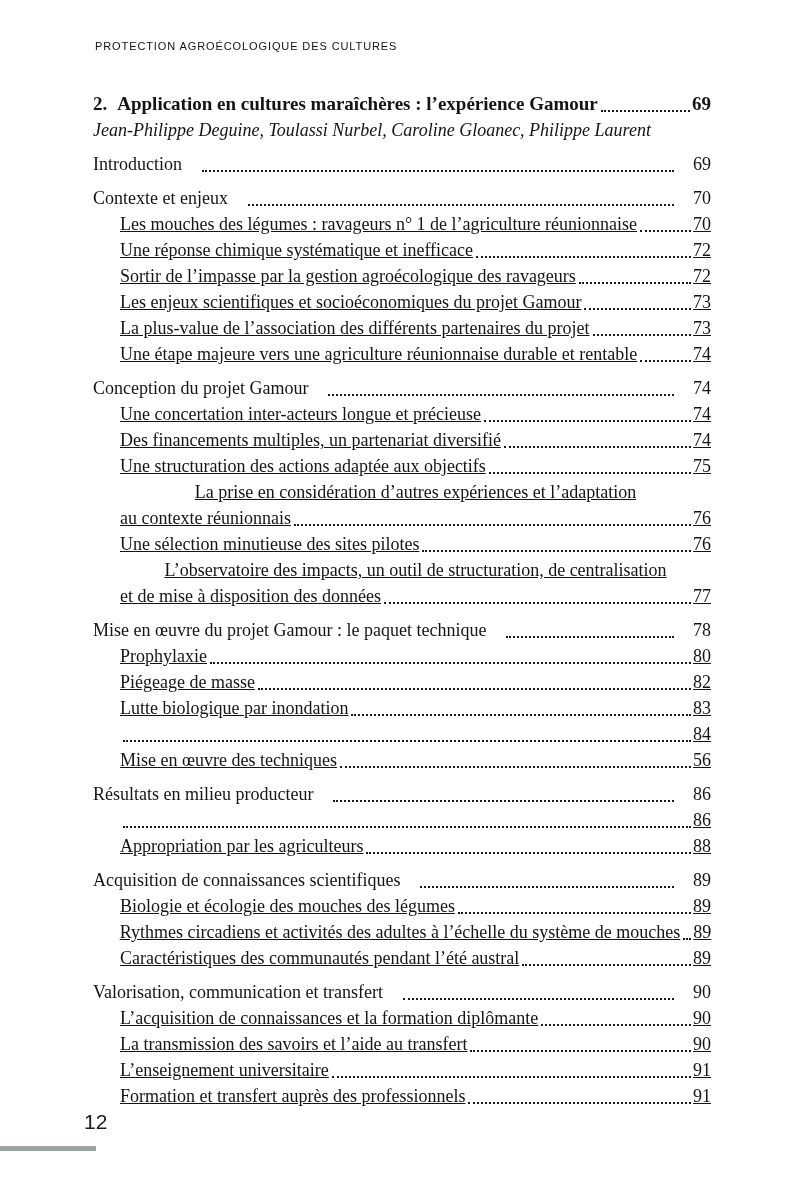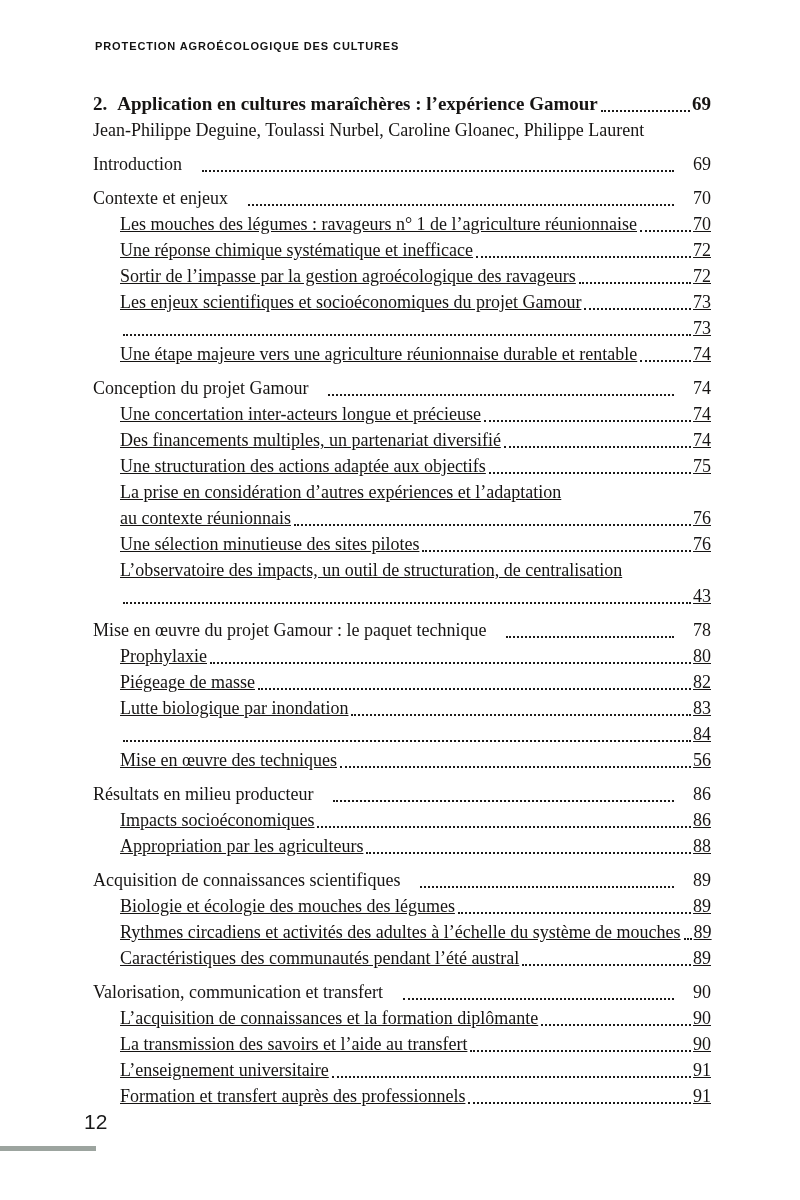--- a/index.html
+++ b/index.html
@@ -9,48 +9,49 @@
     width:800px; height:1200px;
     margin:0 auto;
     background:#ffffff;
     color:#161413;
     font-family:"Liberation Serif", serif;
     overflow:hidden;
   }
   .running-header {
     position:absolute; top:40px; left:95px;
     font-family:"Liberation Sans", sans-serif;
-    font-size:11px; font-weight:bold;
+    font-size:11px; font-weight:normal;
     letter-spacing:0.9px;
     color:#121212;
   }
   .toc {
     position:absolute; top:90px; left:93px;
     width:618px;
   }
   .row {
     display:flex; align-items:flex-end;
     font-size:18px; line-height:26px;
     white-space:nowrap;
+    justify-content:center;
   }
   .row.lvl1 { padding-left:27px;text-decoration:underline; }
   .row.gap { margin-top:8px;gap:17px; }
   .row .label { flex:0 0 auto; }
   .row .dots {
     flex:1 1 auto; min-width:8px;
     border-bottom:2px dotted #1c1a19;
     margin:0 2px 5px 3px;
   }
   .row .pg { flex:0 0 auto; }
   .chapter-row {
     font-weight:bold; font-size:19px; line-height:27px;
   }
   .chapter-row .chapnum { margin-right:10px; }
   .authors {
-    font-size:18px; line-height:26px;
+    font-style:italic; font-size:18px; line-height:26px;
     margin-bottom:8px;
     white-space:nowrap;
   }
   .footer-pagenum {
     position:absolute; top:1110px; left:84px;
     font-family:"Liberation Sans", sans-serif;
     font-size:21px; color:#1a1a1a;
   }
   .footer-bar {
     position:absolute; top:1146px; left:0;
@@ -100,20 +101,21 @@
           <span class="label">Sortir de l’impasse par la gestion agroécologique des ravageurs</span>
           <span class="dots"></span>
           <span class="pg">72</span>
         </div>
         <div class="row lvl1">
           <span class="label">Les enjeux scientifiques et socioéconomiques du projet Gamour</span>
           <span class="dots"></span>
           <span class="pg">73</span>
         </div>
         <div class="row lvl1">
+          <span class="label">La plus-value de l’association des différents partenaires du projet</span>
           <span class="dots"></span>
           <span class="pg">73</span>
         </div>
         <div class="row lvl1">
           <span class="label">Une étape majeure vers une agriculture réunionnaise durable et rentable</span>
           <span class="dots"></span>
           <span class="pg">74</span>
         </div>
         <div class="row lvl0 gap">
           <span class="label">Conception du projet Gamour</span>
@@ -145,22 +147,23 @@
         </div>
         <div class="row lvl1">
           <span class="label">Une sélection minutieuse des sites pilotes</span>
           <span class="dots"></span>
           <span class="pg">76</span>
         </div>
         <div class="row lvl1">
           <span class="label">L’observatoire des impacts, un outil de structuration, de centralisation</span>
         </div>
         <div class="row lvl1">
-          <span class="dots"></span>
-          <span class="pg">43</span>
+          <span class="label">et de mise à disposition des données</span>
+          <span class="dots"></span>
+          <span class="pg">77</span>
         </div>
         <div class="row lvl0 gap">
           <span class="label">Mise en œuvre du projet Gamour : le paquet technique</span>
           <span class="dots"></span>
           <span class="pg">78</span>
         </div>
         <div class="row lvl1">
           <span class="label">Prophylaxie</span>
           <span class="dots"></span>
           <span class="pg">80</span>
@@ -183,21 +186,20 @@
           <span class="label">Mise en œuvre des techniques</span>
           <span class="dots"></span>
           <span class="pg">56</span>
         </div>
         <div class="row lvl0 gap">
           <span class="label">Résultats en milieu producteur</span>
           <span class="dots"></span>
           <span class="pg">86</span>
         </div>
         <div class="row lvl1">
-          <span class="label">Impacts socioéconomiques</span>
           <span class="dots"></span>
           <span class="pg">86</span>
         </div>
         <div class="row lvl1">
           <span class="label">Appropriation par les agriculteurs</span>
           <span class="dots"></span>
           <span class="pg">88</span>
         </div>
         <div class="row lvl0 gap">
           <span class="label">Acquisition de connaissances scientifiques</span>

